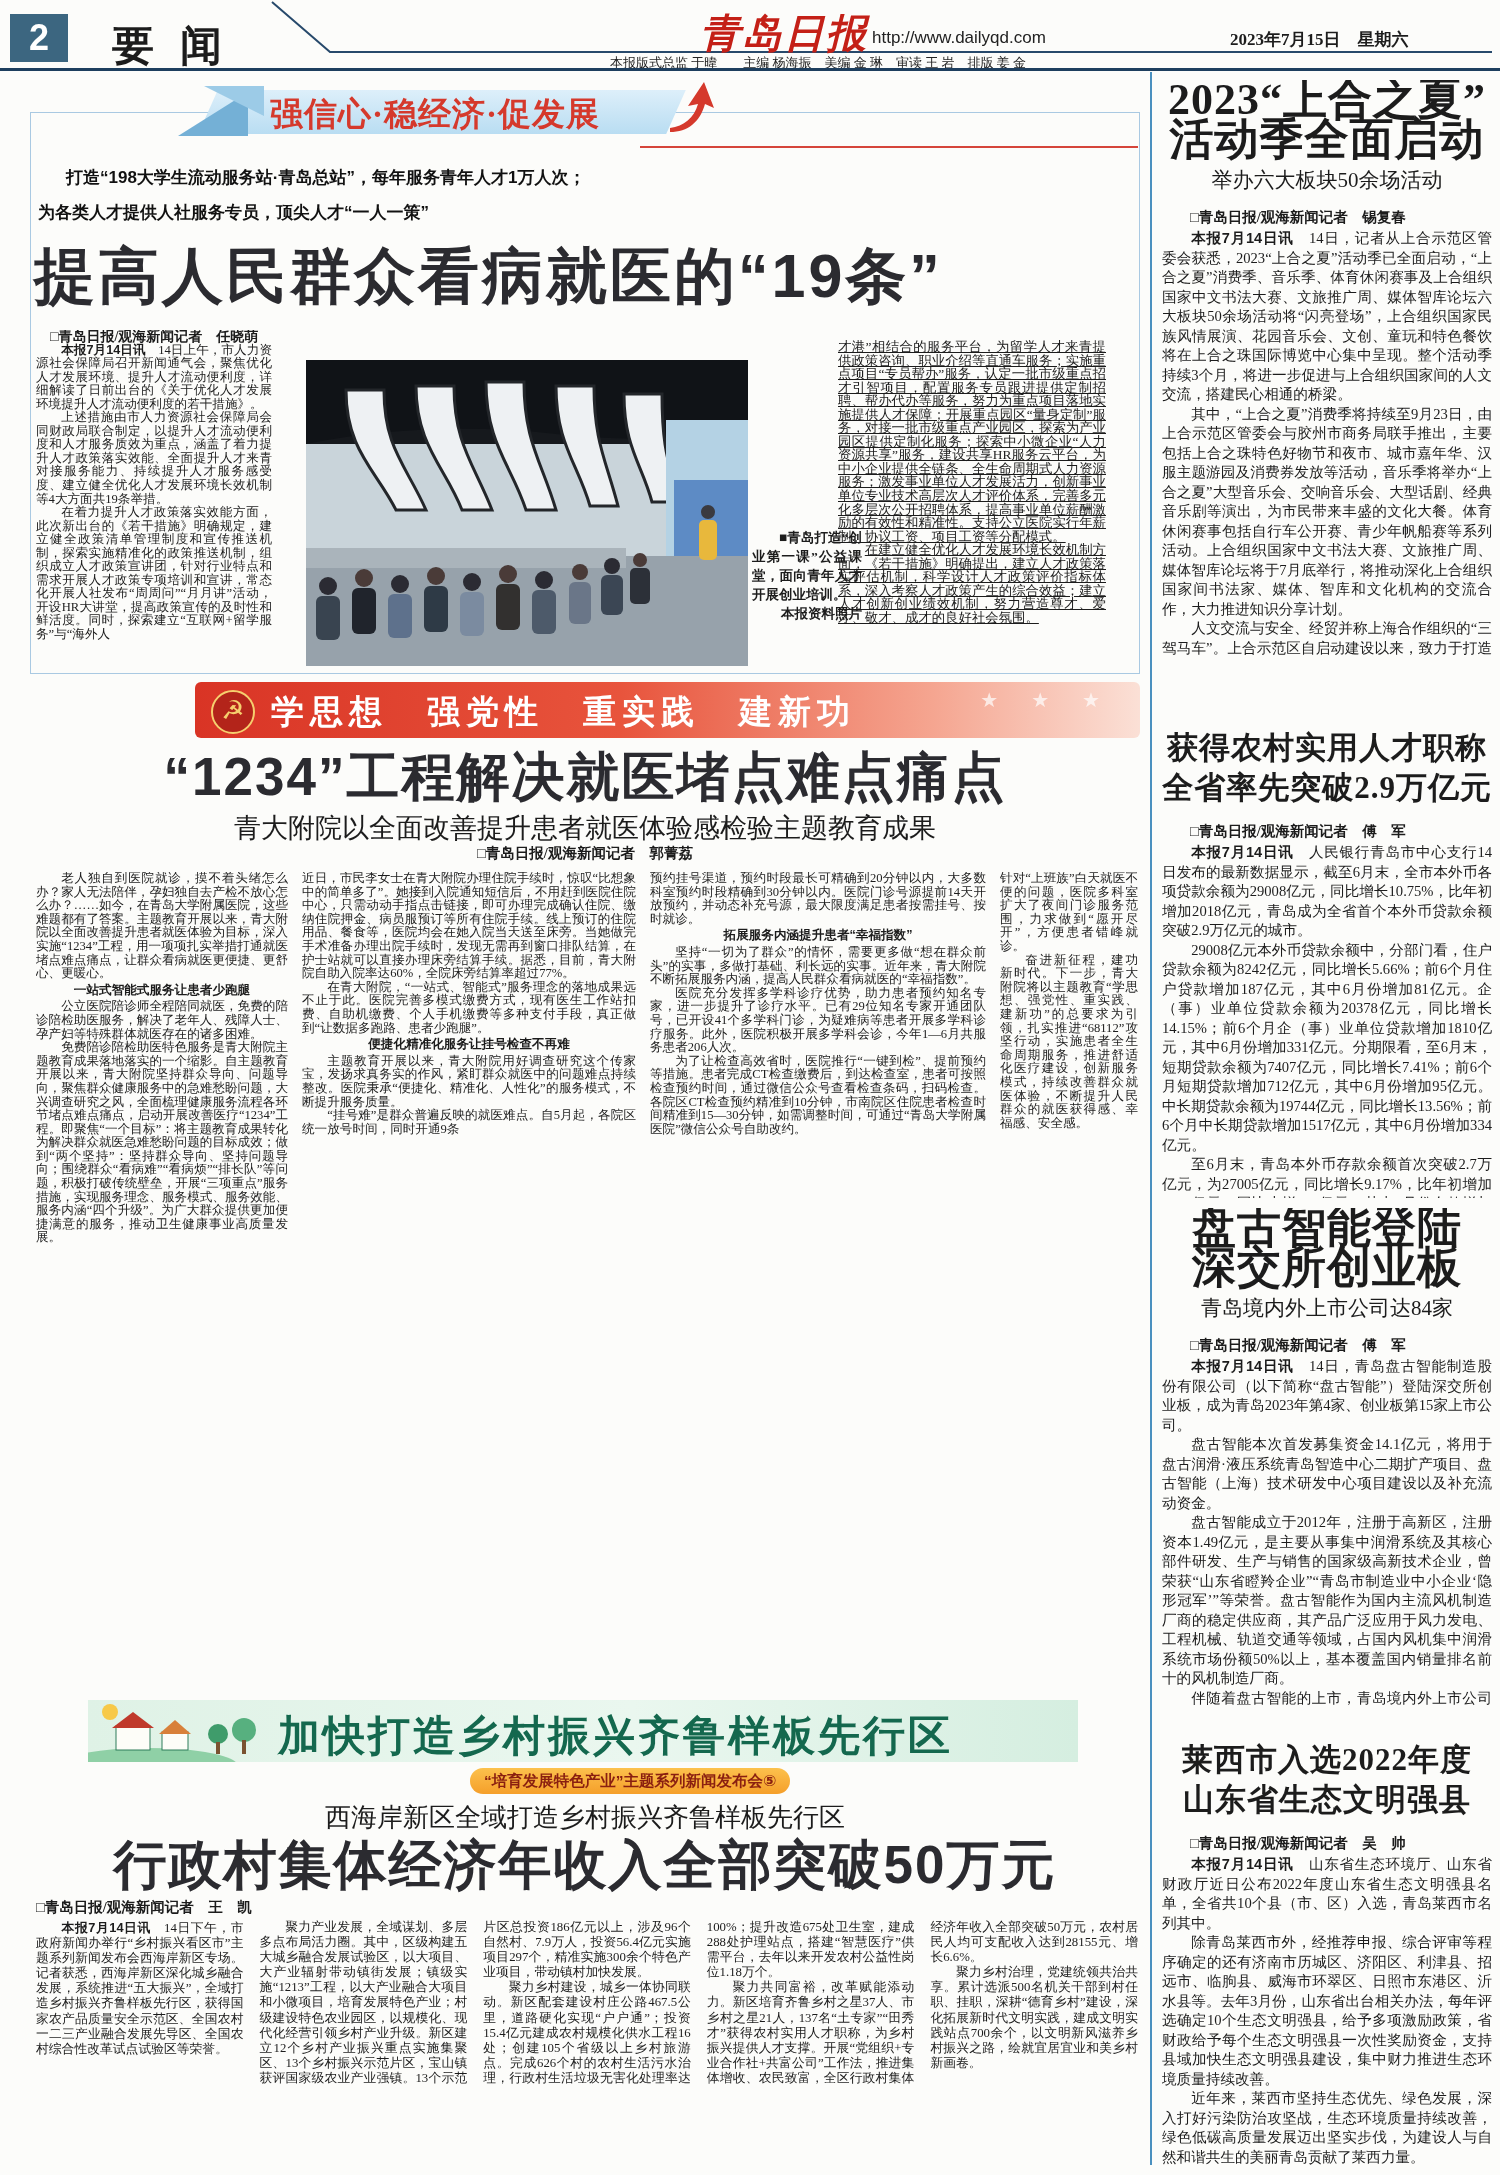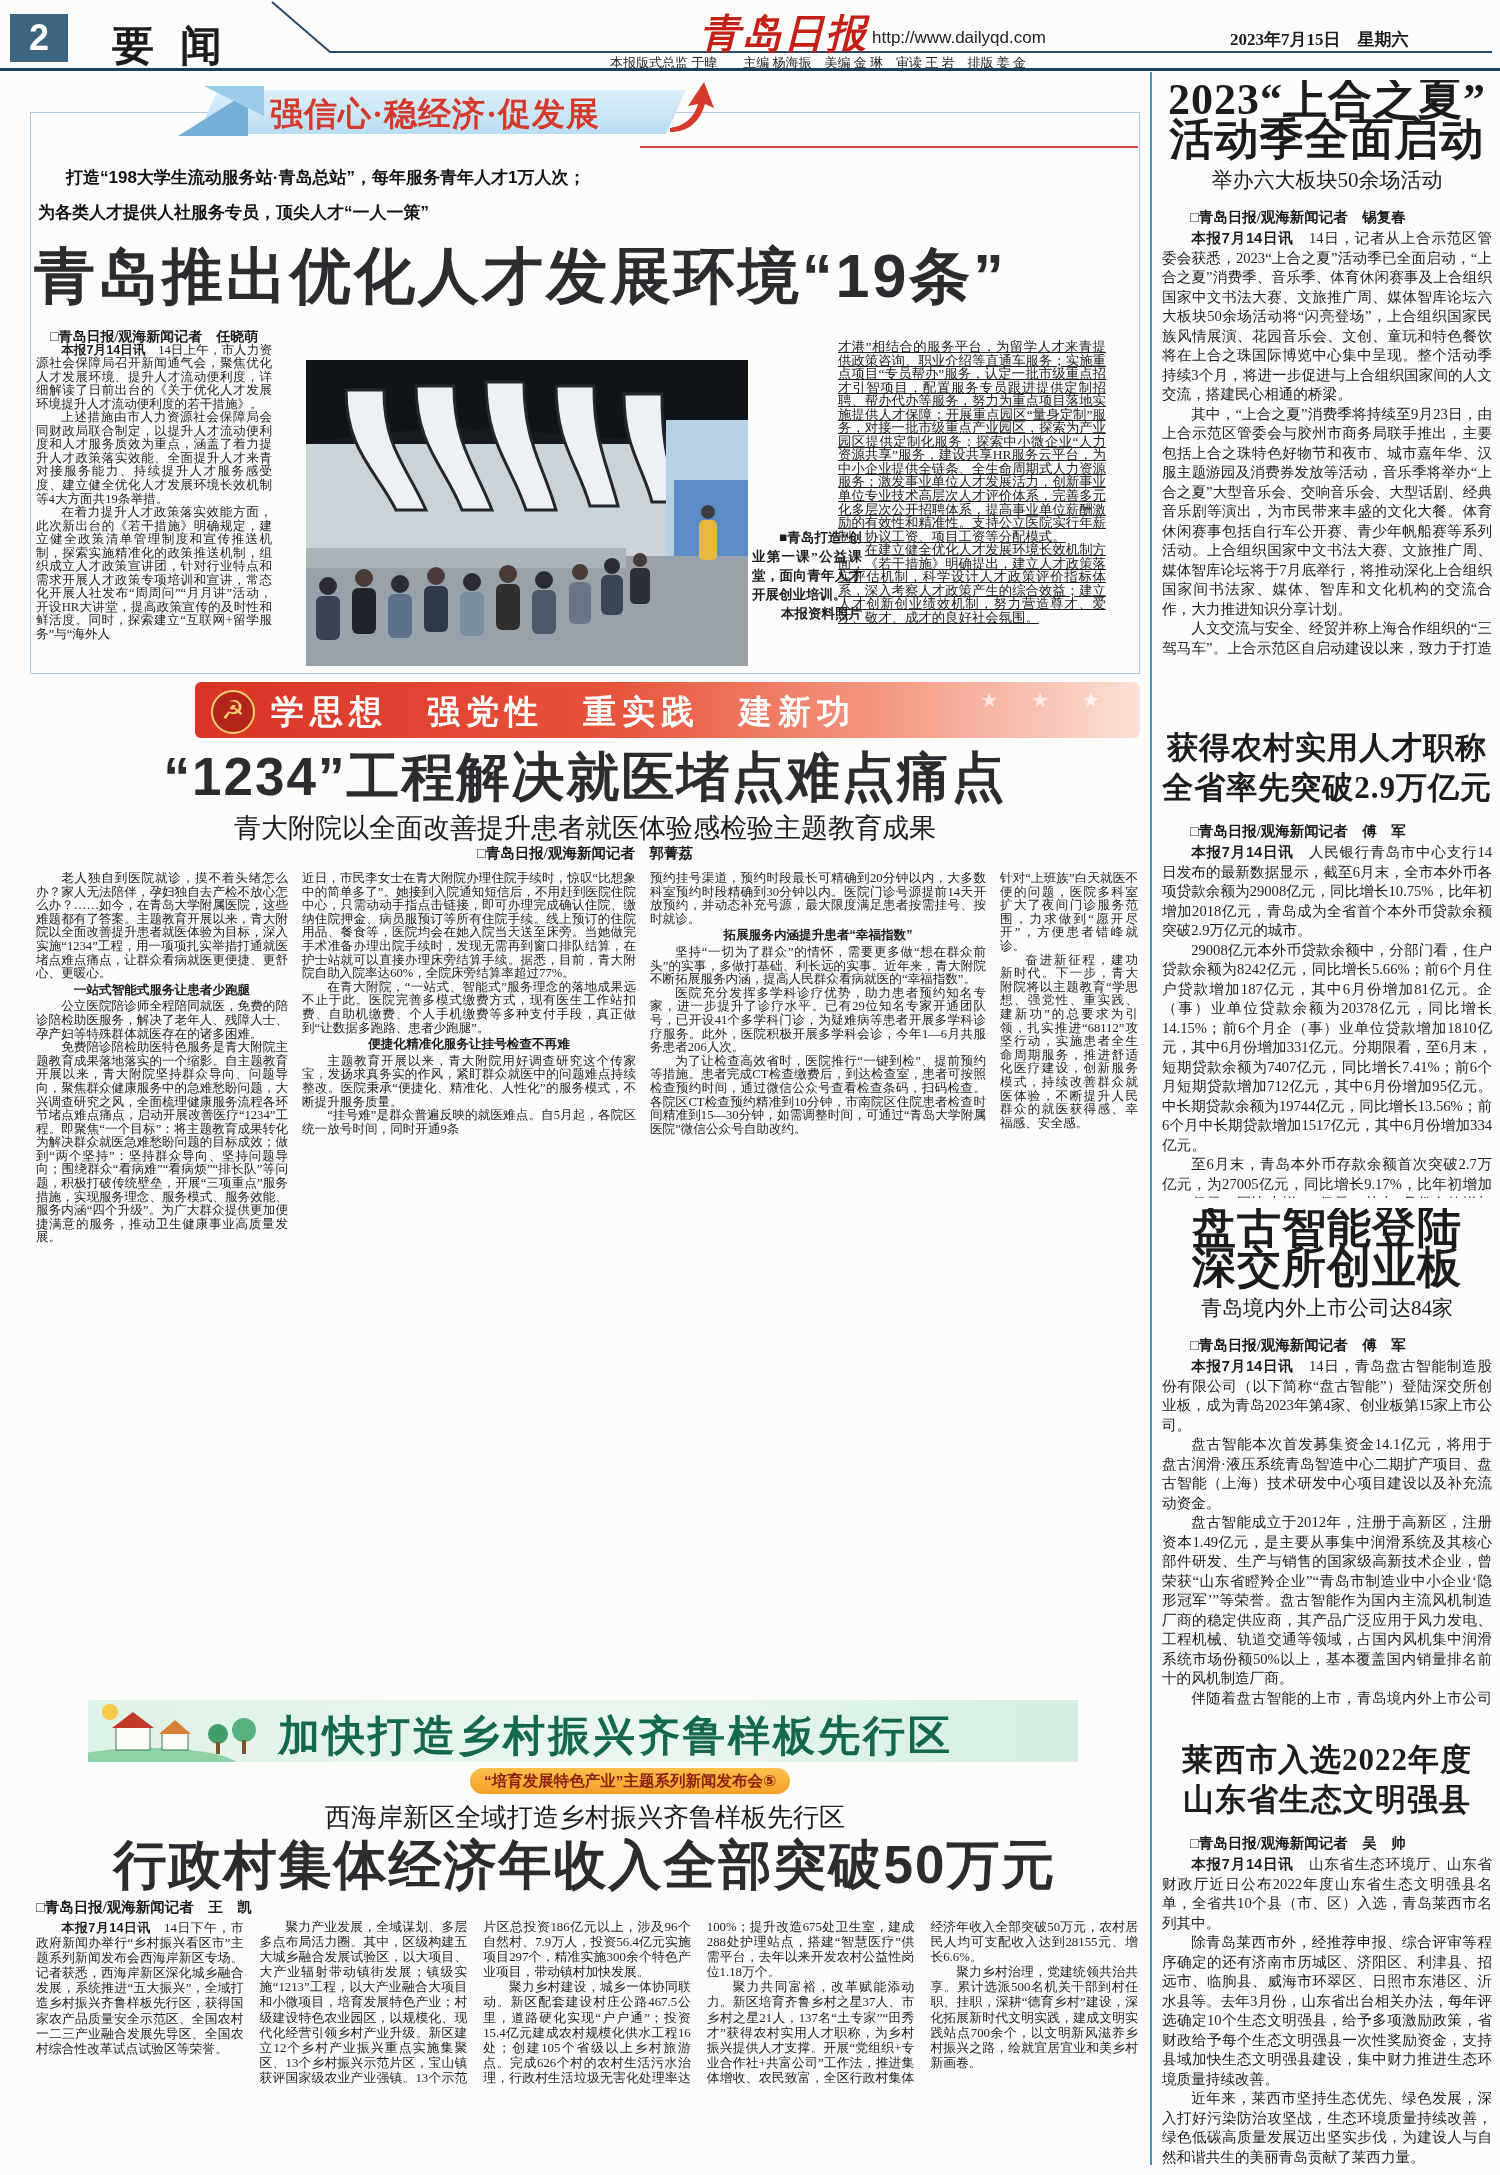--- a/index.html
+++ b/index.html
@@ -110,21 +110,21 @@
       <path d="M6,50 C20,48 30,40 34,26 L24,28 L40,4 L50,30 L41,26 C36,44 24,54 6,54 Z" fill="#d5392c"></path>
     </svg>
   </div>
   <div class="abs redline"></div>
 
   <div class="abs deck">
     <div>打造“198大学生流动服务站·青岛总站”，每年服务青年人才1万人次；</div>
     <div class="l2">为各类人才提供人社服务专员，顶尖人才“一人一策”</div>
   </div>
 
-  <div class="abs main-hl sans">青岛推出优化人才发展环境“19条”</div>
+  <div class="abs main-hl sans">提高人民群众看病就医的“19条”</div>
 
   <div class="abs bodycol" style="left:36px;top:330px;width:236px;height:338px;">
     <p class="byline">□青岛日报/观海新闻记者　任晓萌</p>
     <span><p><b>本报7月14日讯</b>　14日上午，市人力资源社会保障局召开新闻通气会，聚焦优化人才发展环境、提升人才流动便利度，详细解读了日前出台的《关于优化人才发展环境提升人才流动便利度的若干措施》。</p><p>上述措施由市人力资源社会保障局会同财政局联合制定，以提升人才流动便利度和人才服务质效为重点，涵盖了着力提升人才政策落实效能、全面提升人才来青对接服务能力、持续提升人才服务感受度、建立健全优化人才发展环境长效机制等4大方面共19条举措。</p><p>在着力提升人才政策落实效能方面，此次新出台的《若干措施》明确规定，建立健全政策清单管理制度和宣传推送机制，探索实施精准化的政策推送机制，组织成立人才政策宣讲团，针对行业特点和需求开展人才政策专项培训和宣讲，常态化开展人社发布“周周问”“月月讲”活动，开设HR大讲堂，提高政策宣传的及时性和鲜活度。同时，探索建立“互联网+留学服务”与“海外人</p></span>
   </div>
 
   <div class="abs photo">
     <svg width="442" height="306" viewBox="0 0 442 306">
       <rect width="442" height="306" fill="#c9d4da"></rect>
       <rect width="442" height="84" fill="#16191d"></rect>

